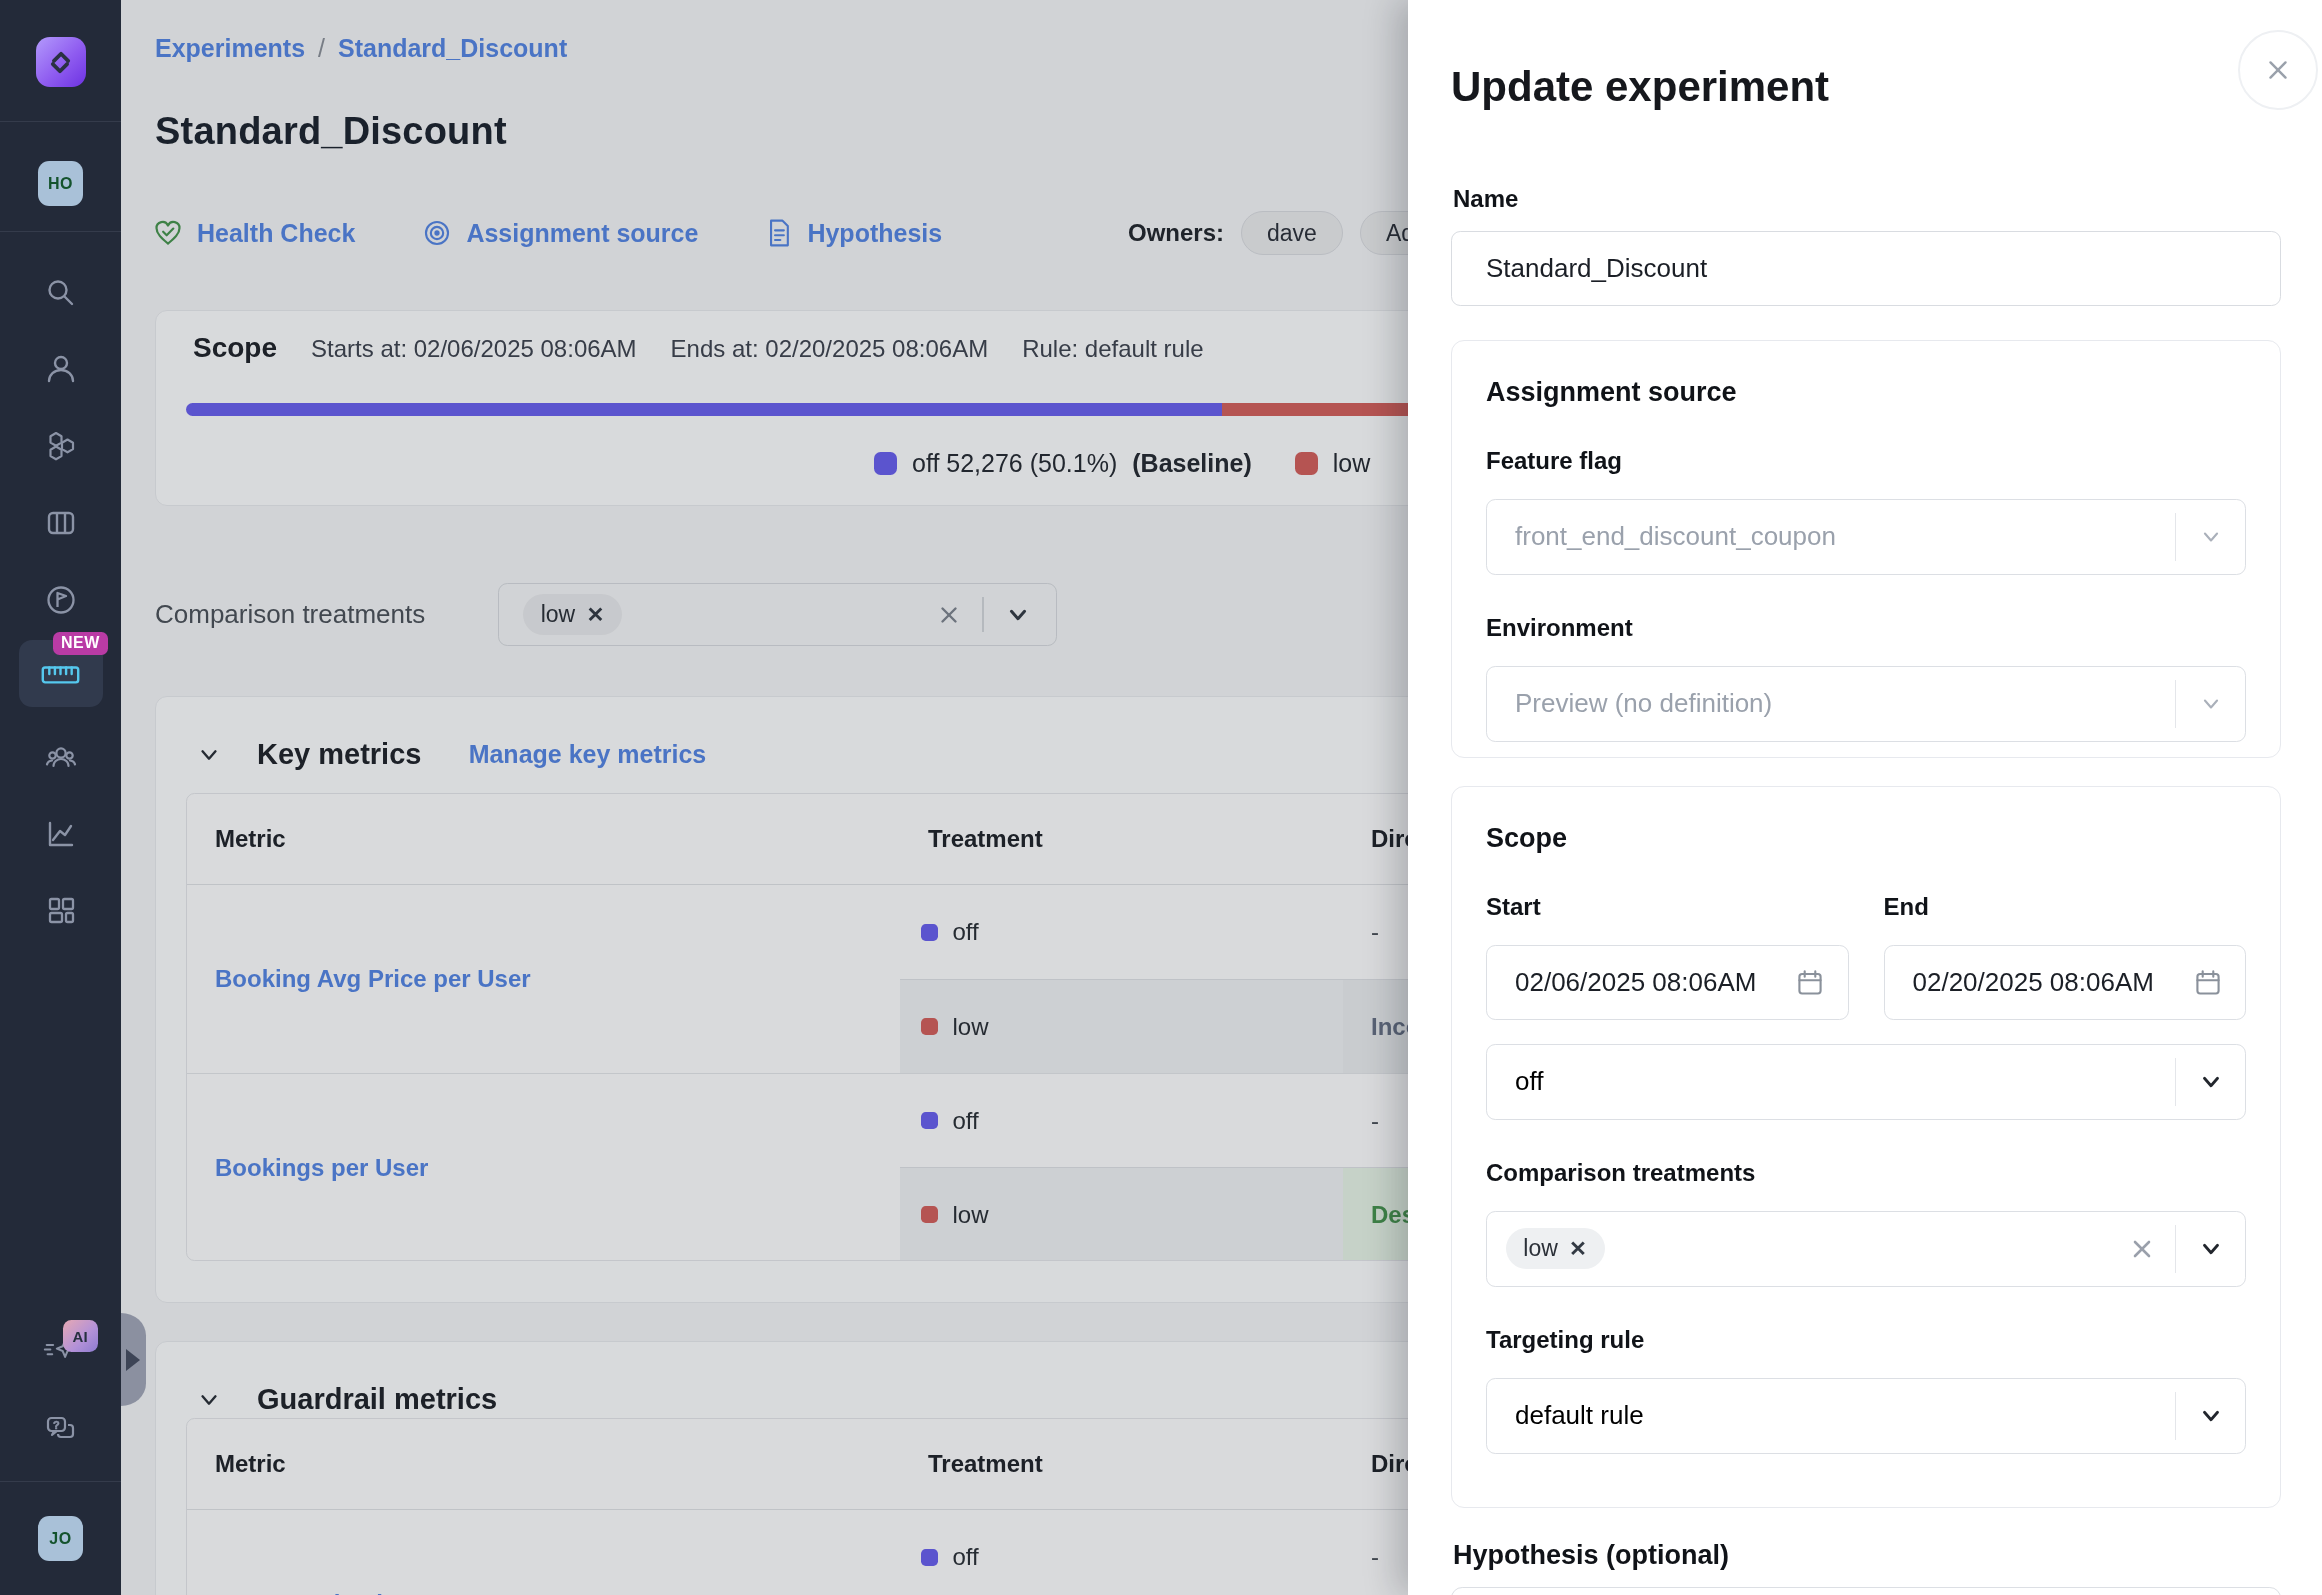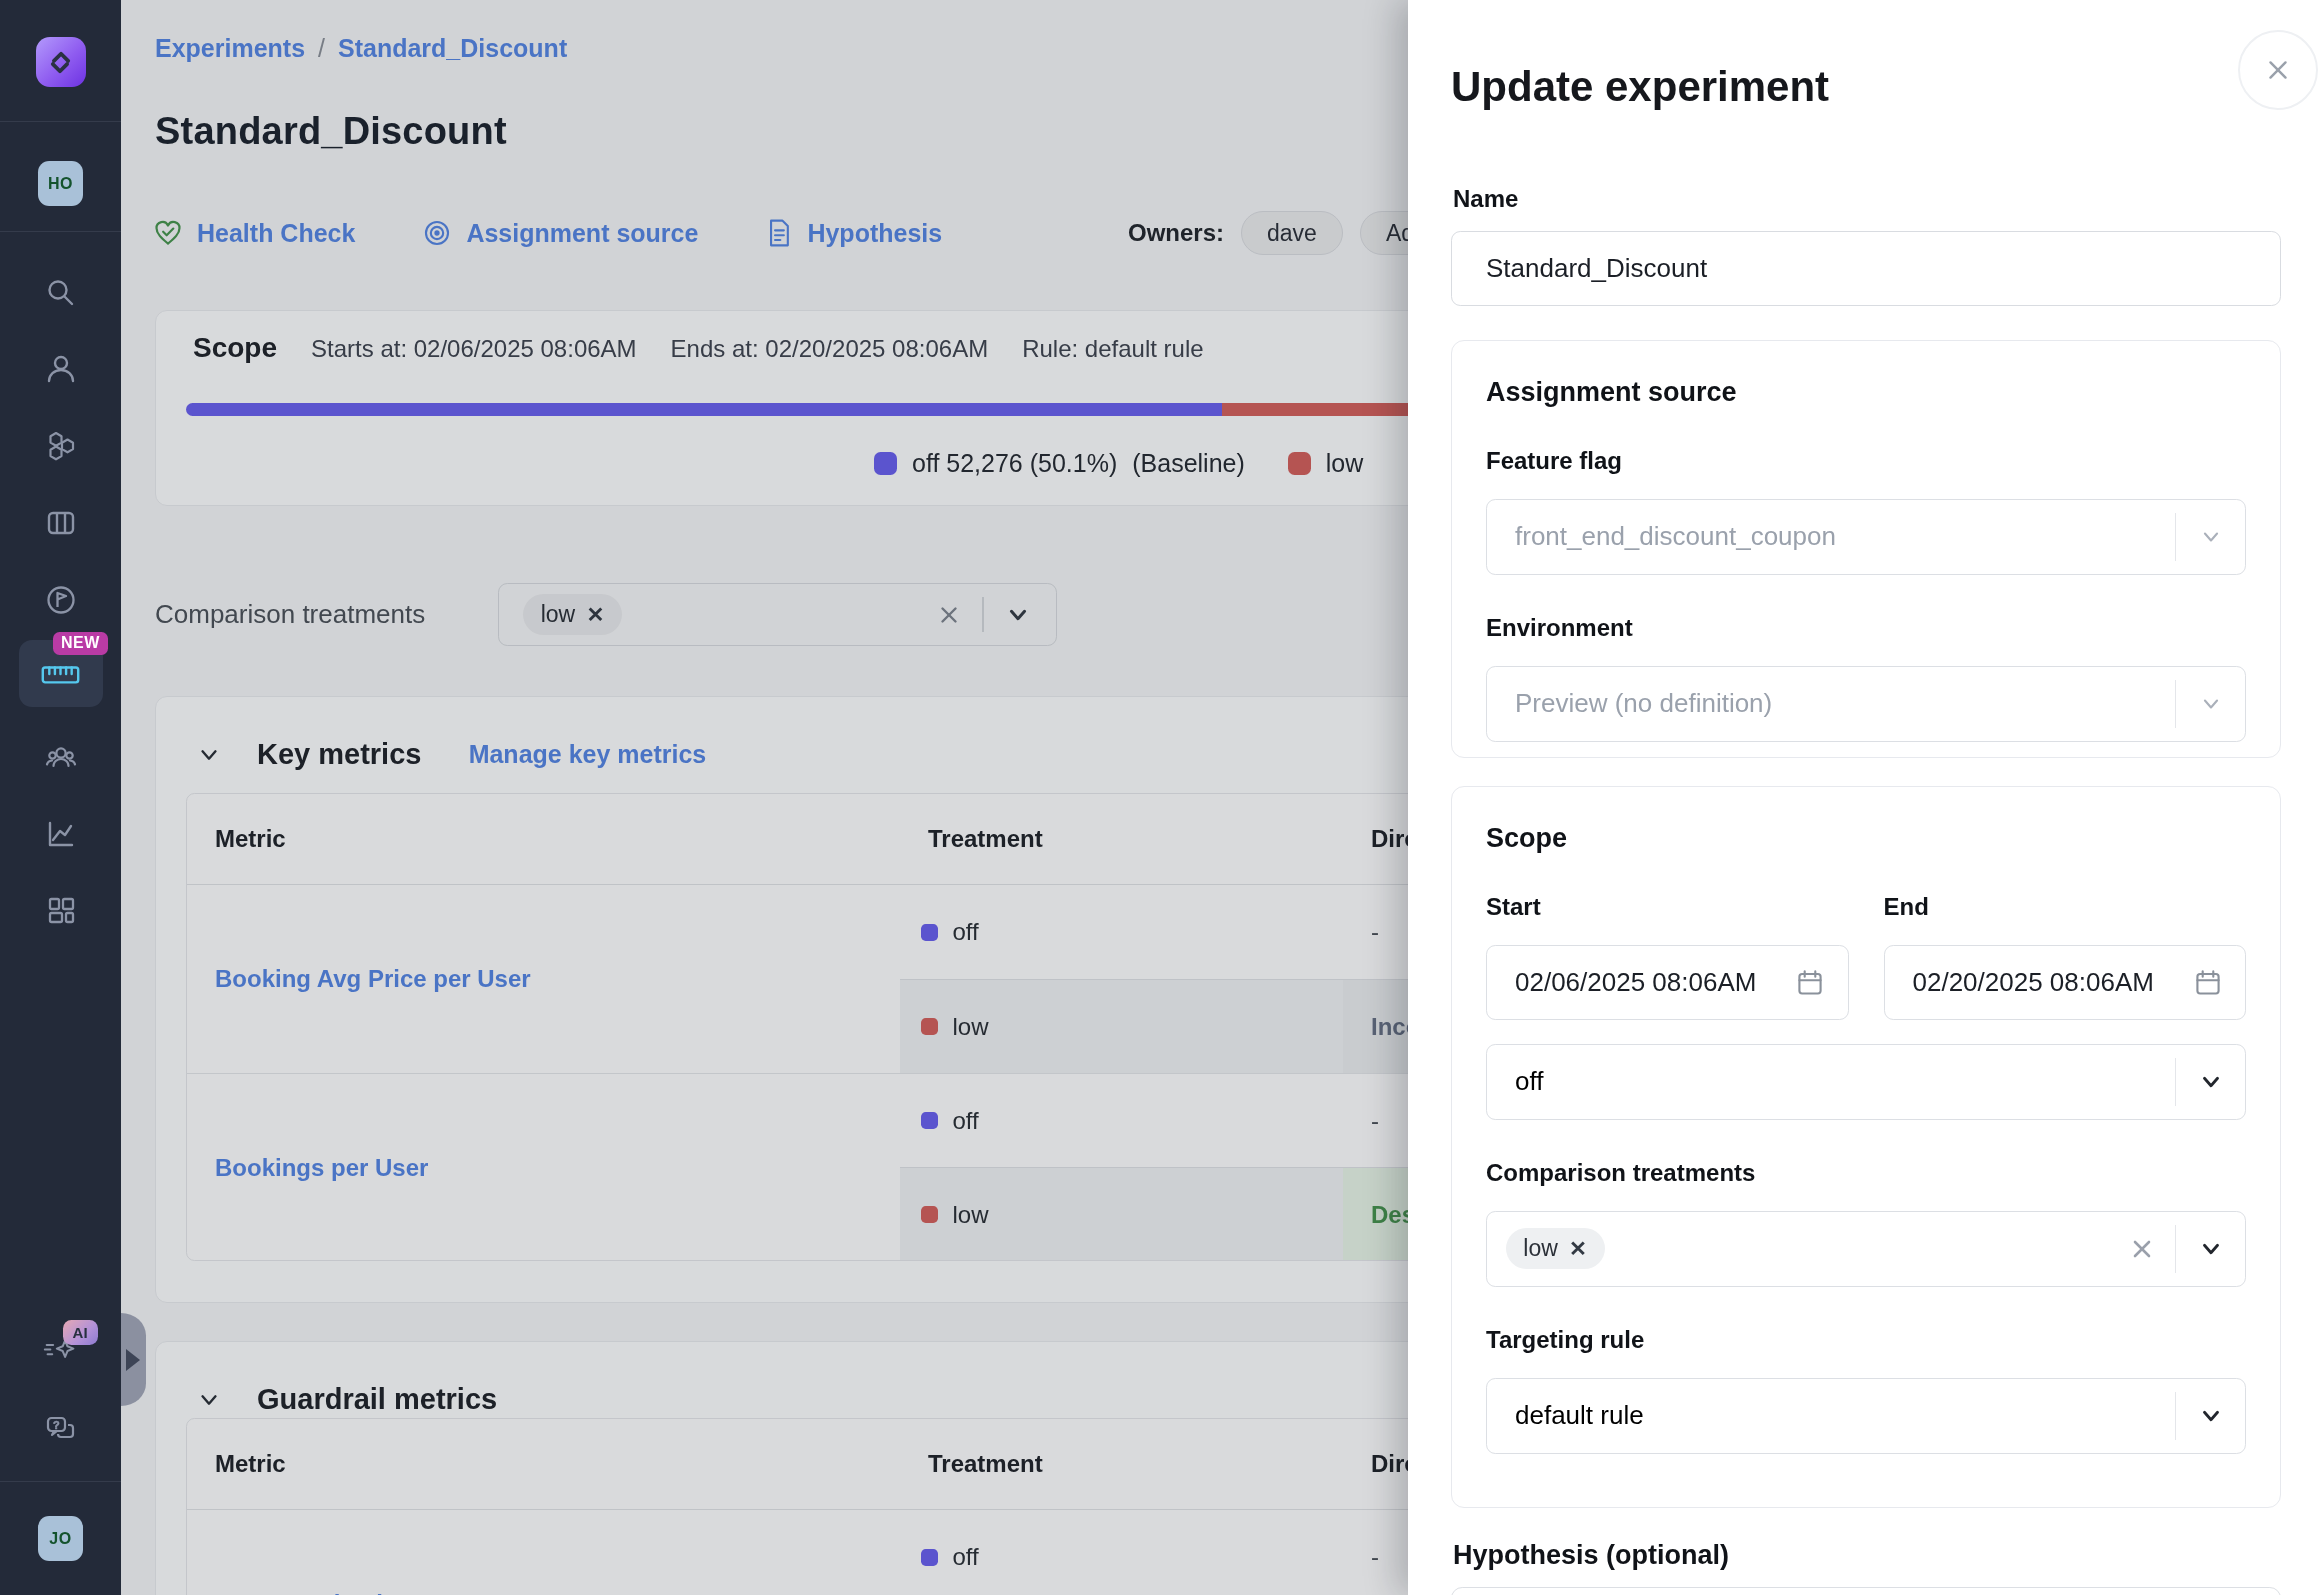--- a/index.html
+++ b/index.html
@@ -15,21 +15,21 @@
     background:linear-gradient(135deg,#b39afc 0%,#8f5cf0 55%,#6d32e2 100%);
     display:flex; align-items:center; justify-content:center; }
   .ws-badge { width:45px; height:45px; border-radius:11.2px; background:var(--avatar-bg);
     color:#14532d; font-weight:bold; font-size:16px; display:flex; align-items:center; justify-content:center; letter-spacing:0.5px;}
   .sb-icon { color:var(--sidebar-icon); display:flex; }
   .active-tile { position:absolute; left:18.6px; width:84px; height:67px; border-radius:13px;
     background:#313a4d; display:flex; align-items:center; justify-content:center; }
   .new-badge { position:absolute; top:-8.4px; right:-5.6px; background:var(--new-badge-bg);
     color:#fff; font-size:16px; font-weight:bold; padding:2.8px 8.4px; border-radius:6.5px; letter-spacing:0.5px;}
   .ai-wrap { position:relative; }
-  .ai-badge { position:absolute; top:-13px; right:-18.6px; width:35px; height:25px; border-radius:8.4px;
+  .ai-badge { position:absolute; top:-13px; right:-18.6px; width:35px; height:32px; border-radius:8.4px;
     background:linear-gradient(135deg,#e7a9b4 0%,#b291d8 60%,#8d7bd0 100%);
     color:#27303f; font-weight:bold; font-size:15px; display:flex; align-items:center; justify-content:center;}
   #expand-handle { position:absolute; left:121px; top:1313px; width:25px; height:93px; z-index:95;
     background:#8b90a0; border-radius:0 52px 52px 0 / 0 47px 47px 0; display:flex; align-items:center; }
   #expand-handle .tri { width:0; height:0; margin-left:4.7px;
     border-top:11.2px solid transparent; border-bottom:11.2px solid transparent; border-left:14px solid #3d4456; }
 
   
   #main { position:absolute; left:121px; top:0; width:2201px; height:1595px; background:#f3f4f6; overflow:hidden; }
   #scrim { position:absolute; inset:0; background:rgba(16,19,26,0.145); z-index:50; }
@@ -49,21 +49,21 @@
   #scope-card { top:310px; height:196px; }
   #scope-head { position:absolute; left:37px; top:20.5px; display:flex; align-items:baseline; gap:34px;}
   #scope-head .stitle { font-size:28px; font-weight:bold; color:#20242b; }
   #scope-head .smeta { font-size:24px; color:#3f4450; }
   #scope-bar { position:absolute; left:30px; right:39px; top:92px; height:13px; display:flex; border-radius:6.5px; overflow:hidden;}
   #scope-bar .seg-off { background:var(--treatment-off); }
   #scope-bar .seg-low { background:var(--treatment-low); flex:1; }
   #scope-legend { position:absolute; left:718px; top:138px; display:flex; gap:43px; align-items:center; font-size:25px; color:#262b33;}
   .leg-item { display:flex; gap:15px; align-items:center;}
   .leg-sq { width:23px; height:23px; border-radius:6.5px; }
-  .leg-bold { font-weight:normal; }
+  .leg-bold { font-weight:bold; }
 
   #cmp-row { position:absolute; left:34px; top:583px; width:2139px; height:65px;}
   #cmp-row .clabel { position:absolute; left:0; top:16px; font-size:26px; color:#4b5159;}
   .msel { position:absolute; left:343px; top:0; width:559px; height:63px; border:1.4px solid #d5d8dd; border-radius:9.3px;
     display:flex; align-items:center; padding:0 24px;}
   .chip { height:41px; padding:0 17.7px; border-radius:20.5px; background:#e7e8eb; display:flex; gap:11.2px; align-items:center;
     font-size:23px; color:#2b3038;}
   .chip .x { font-size:21.4px; color:#333a44; font-weight:600;}
   .msel .spacer { flex:1; }
   .msel .clear { color:#7d838e; display:flex; }

